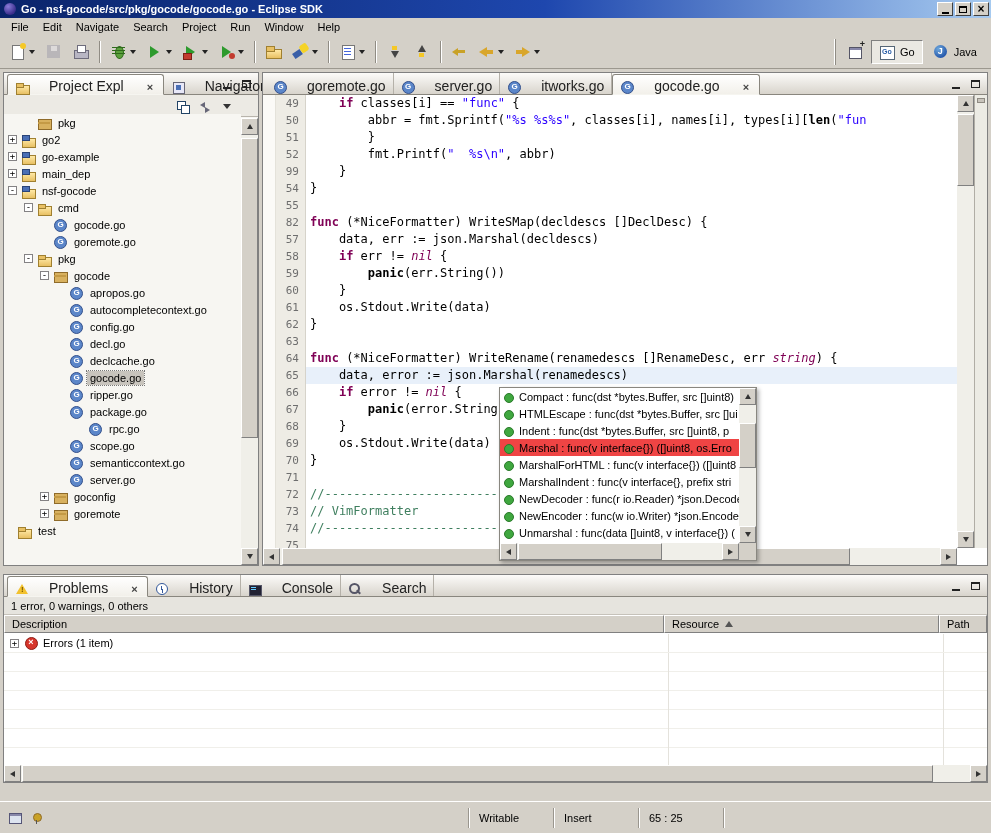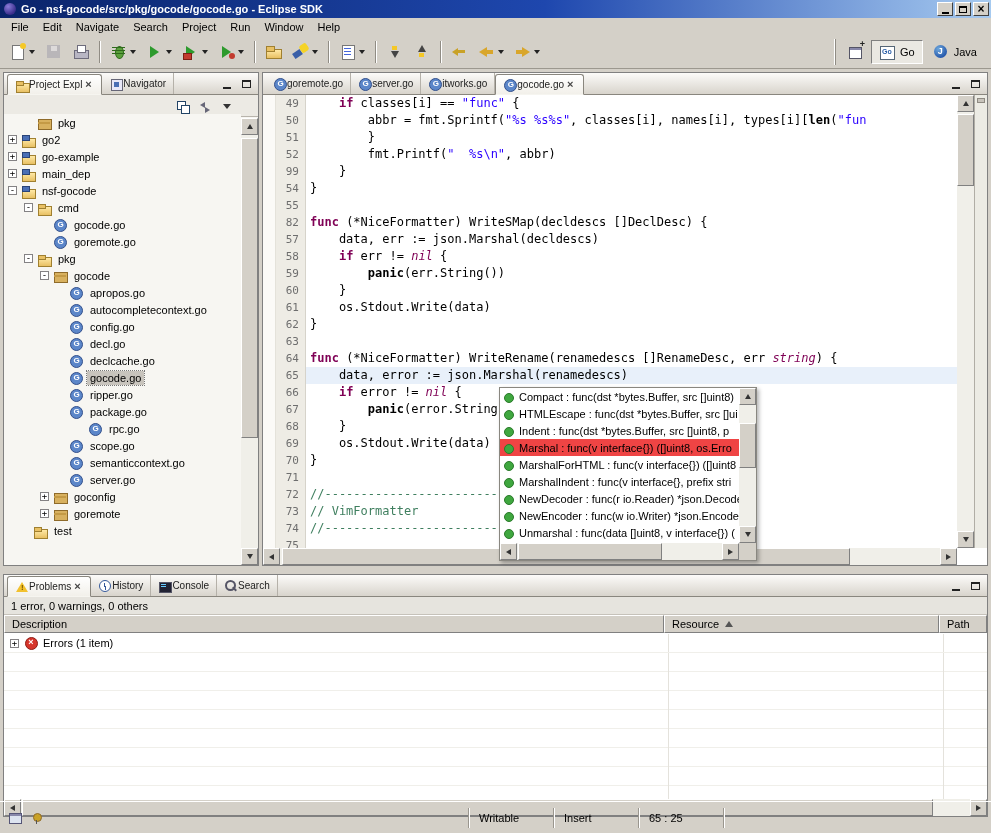--- a/index.html
+++ b/index.html
@@ -103,21 +103,21 @@
   .ic-link-editor::after{content:"";position:absolute;right:2px;top:8px;border-top:3px solid transparent;border-bottom:3px solid transparent;border-left:5px solid #667}
   .ic-view-menu::before{content:"";position:absolute;left:3px;top:5px;border-left:4px solid transparent;border-right:4px solid transparent;border-top:5px solid #333}
   .ic-fastview::before{content:"";position:absolute;left:1px;top:2px;width:11px;height:9px;border:1px solid #557;background:#DDE4F0;box-shadow:inset 0 2px 0 #88A}
   .ic-pin::before{content:"";position:absolute;left:3px;top:2px;width:7px;height:7px;border-radius:50%;background:#C9A227;border:1px solid #8F6B2A}
   .ic-pin::after{content:"";position:absolute;left:6px;top:9px;width:1px;height:4px;background:#555}
 
   
   .panel{position:absolute;background:#F7F6F2;border:1px solid #808080}
   .tabstrip{position:relative;height:22px;background:linear-gradient(#FCFBF9,#D8D4CC);border-bottom:1px solid #89867E;
     display:flex;align-items:flex-end;padding-left:3px}
-  .vtab{display:inline-flex;align-items:center;gap:0;height:21px;padding:0 7px;font-size:10px;color:#222;border-right:1px solid #B5B1A9;white-space:nowrap}
+  .vtab{display:inline-flex;align-items:flex-end;gap:20px;height:21px;padding:0 7px;font-size:14px;color:#222;border-right:1px solid #B5B1A9;white-space:nowrap}
   .vtab.active{background:linear-gradient(#FFFFFF,#F2F0EA);border:1px solid #89867E;border-bottom:1px solid #F6F5F0;margin-bottom:-1px;border-radius:3px 3px 0 0}
   .tab-close{margin-left:3px;width:9px}
   .tab-close::before{content:"×";font:bold 11px/11px "Liberation Sans",sans-serif;color:#444}
   .winctrl{position:absolute;right:3px;top:3px;display:flex;gap:3px;align-items:center}
   .vbtn{width:17px;height:15px;display:flex;align-items:center;justify-content:center}
   .g-min{width:8px;height:2px;background:#222;margin-top:8px}
   .g-max{width:9px;height:8px;border:1px solid #222;border-top:2px solid #222}
 
   
   #explorer{left:3px;top:72px;width:256px;height:494px}
@@ -169,21 +169,21 @@
     box-shadow:2px 2px 4px rgba(0,0,0,.3);z-index:20}
   #ac-list{position:absolute;left:0;top:0;right:17px;bottom:17px;overflow:hidden}
   .acrow{display:flex;align-items:center;height:17px;padding-left:2px;white-space:nowrap;overflow:hidden}
   .acrow.sel{background:#ef4444}
   .aclabel{font-size:11px;margin-left:3px}
   #popup-vscroll{right:0;top:0;bottom:17px}
   #popup-hscroll{left:0;right:17px;bottom:0}
   .sb-corner{position:absolute;right:0;bottom:0;width:17px;height:17px;background:#D4D0C8}
 
   
-  #problems{left:3px;top:574px;width:985px;height:243px;background:#fff}
+  #problems{left:3px;top:574px;width:985px;height:209px;background:#fff}
   .psummary{height:18px;background:#E6E4DE;border-bottom:1px solid #C6C2BA;display:flex;align-items:center;padding-left:7px;font-size:11px}
   .phead{display:flex;height:18px;background:#D4D0C8}
   .pcol{display:inline-flex;align-items:center;height:18px;padding:0 7px;background:#D4D0C8;
     border:1px solid;border-color:#FFF #808080 #808080 #FFF;font-size:11px}
   .pcol:nth-child(1){width:660px}.pcol:nth-child(2){width:275px}.pcol:nth-child(3){flex:1}
   .sort-up{width:0;height:0;border-left:4px solid transparent;border-right:4px solid transparent;border-bottom:6px solid #555;margin-left:6px;display:inline-block}
   #problem-rows{position:absolute;left:0;top:59px;right:0;bottom:17px;background:#fff;overflow:hidden}
   .vline{position:absolute;top:0;bottom:0;width:1px;background:#E4E2DC}
   .prow{display:flex;align-items:center;height:19px;padding-left:6px;border-bottom:1px solid #F0EFEA;position:relative;z-index:2}
   .prow .exp{margin-right:5px}
@@ -454,21 +454,21 @@
         <div class="trow" style="padding-left: 36px;">
           <span class="exp">+</span>
           <span class="ticon sm ic-package"></span>
           <span class="tlabel">goconfig</span>
         </div>
         <div class="trow" style="padding-left: 36px;">
           <span class="exp">+</span>
           <span class="ticon sm ic-package"></span>
           <span class="tlabel">goremote</span>
         </div>
-        <div class="trow" style="padding-left: 16px;">
+        <div class="trow" style="padding-left: 0;">
           <span class="exp hid"></span>
           <span class="ticon sm ic-folder"></span>
           <span class="tlabel">test</span>
         </div>
       </div>
     <div class="vscroll" id="explorer-vscroll">
       <span class="sbtn">
           <span class="arr arr-up"></span>
         </span>
       <div class="strack">

